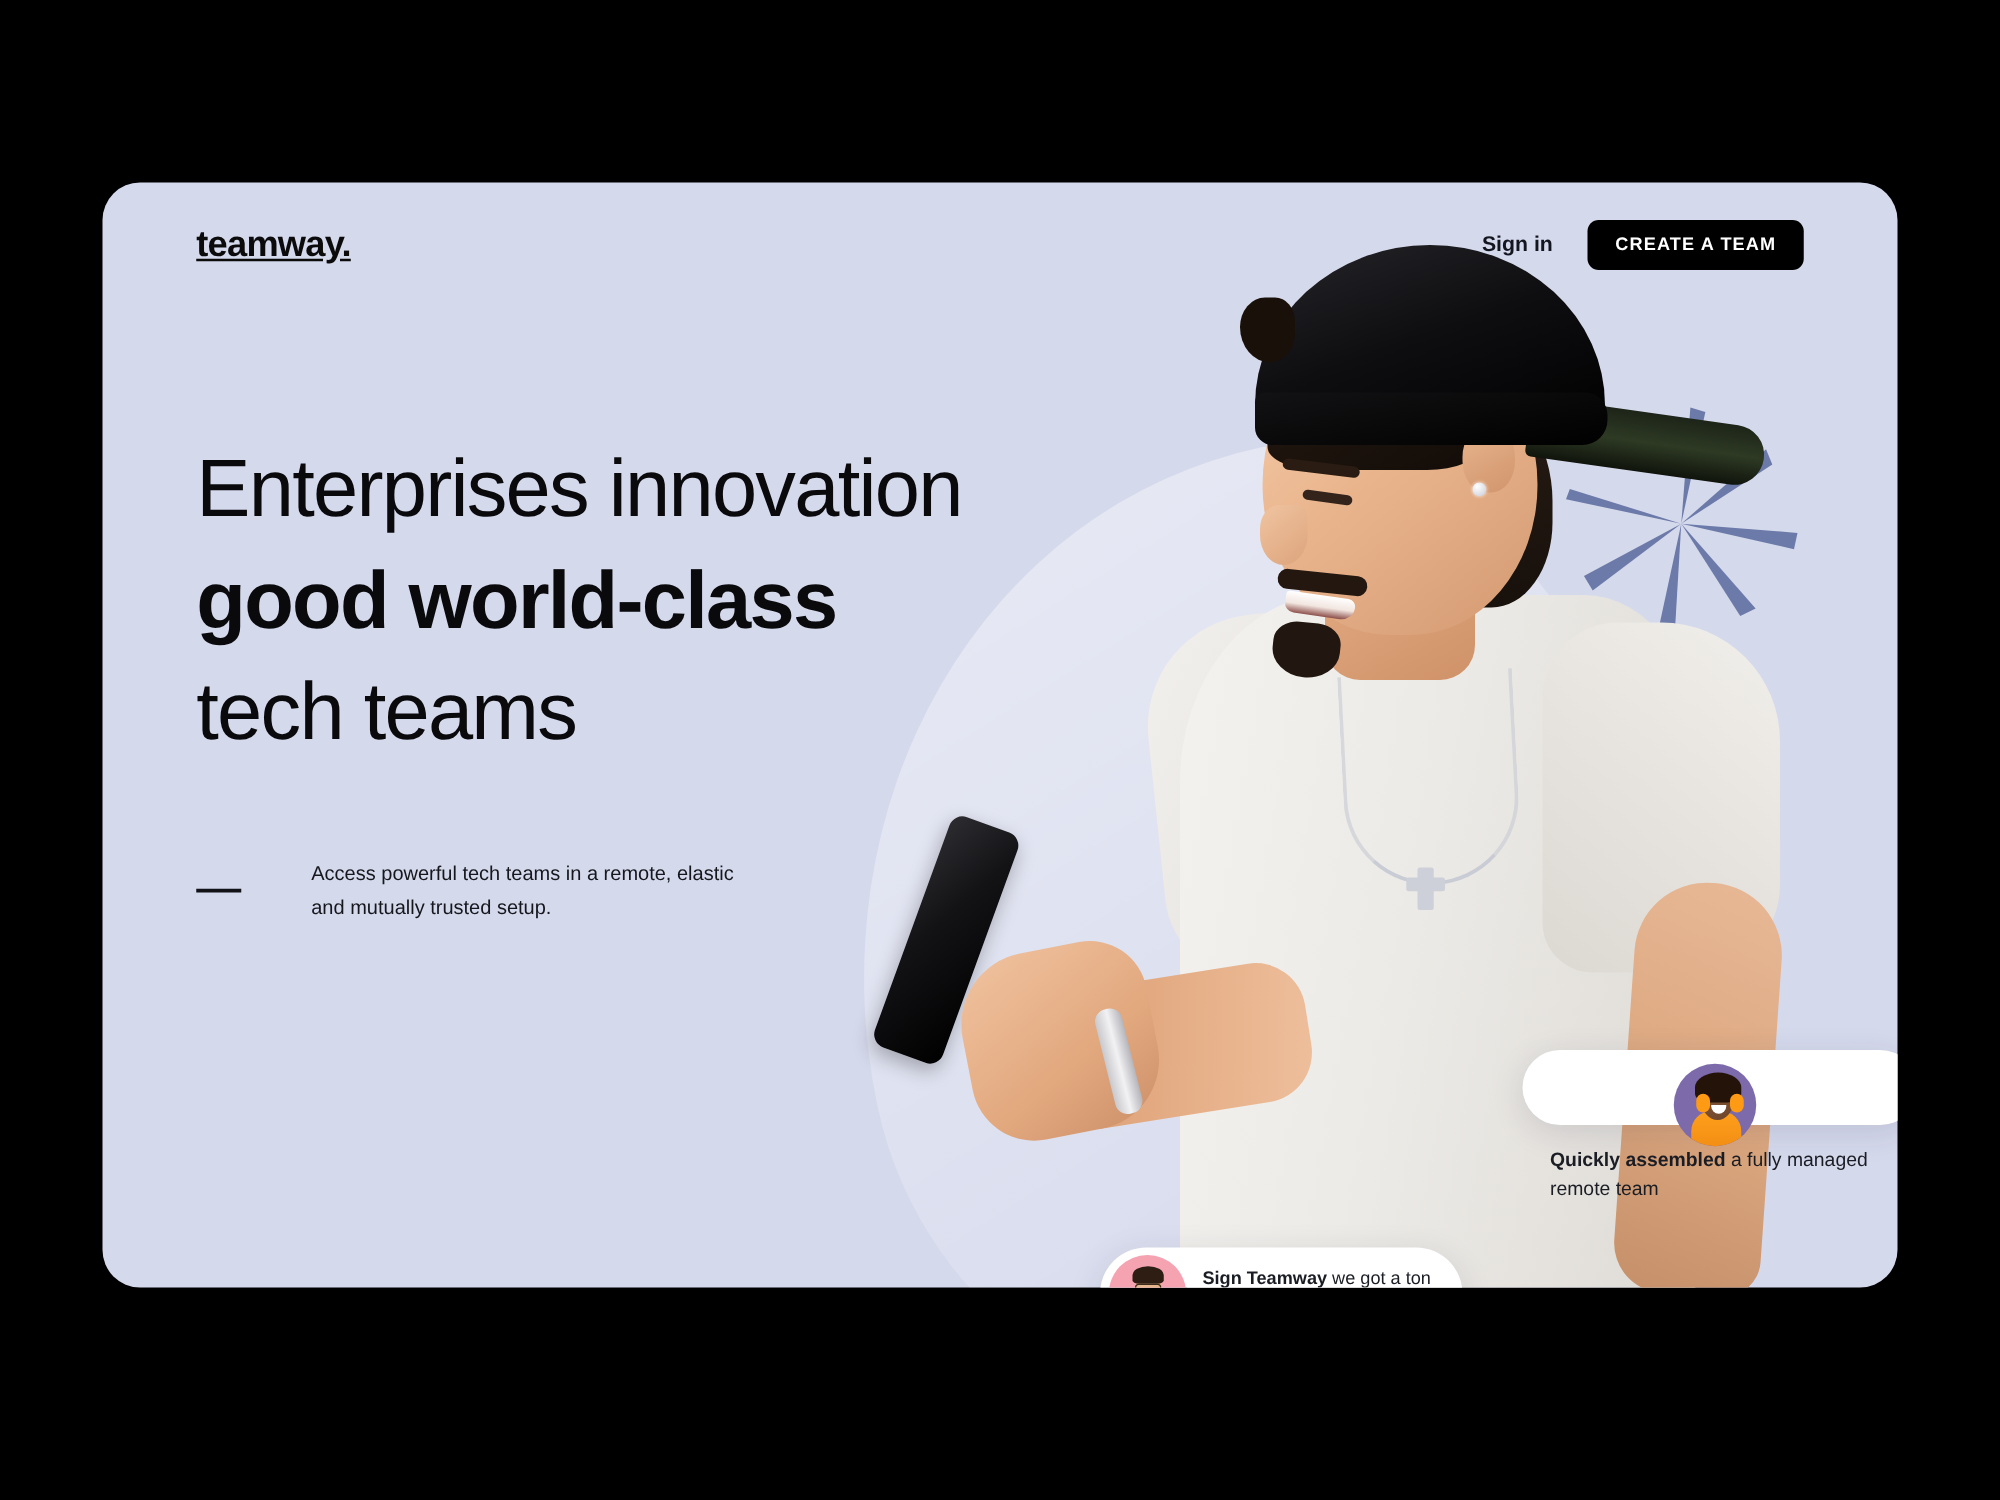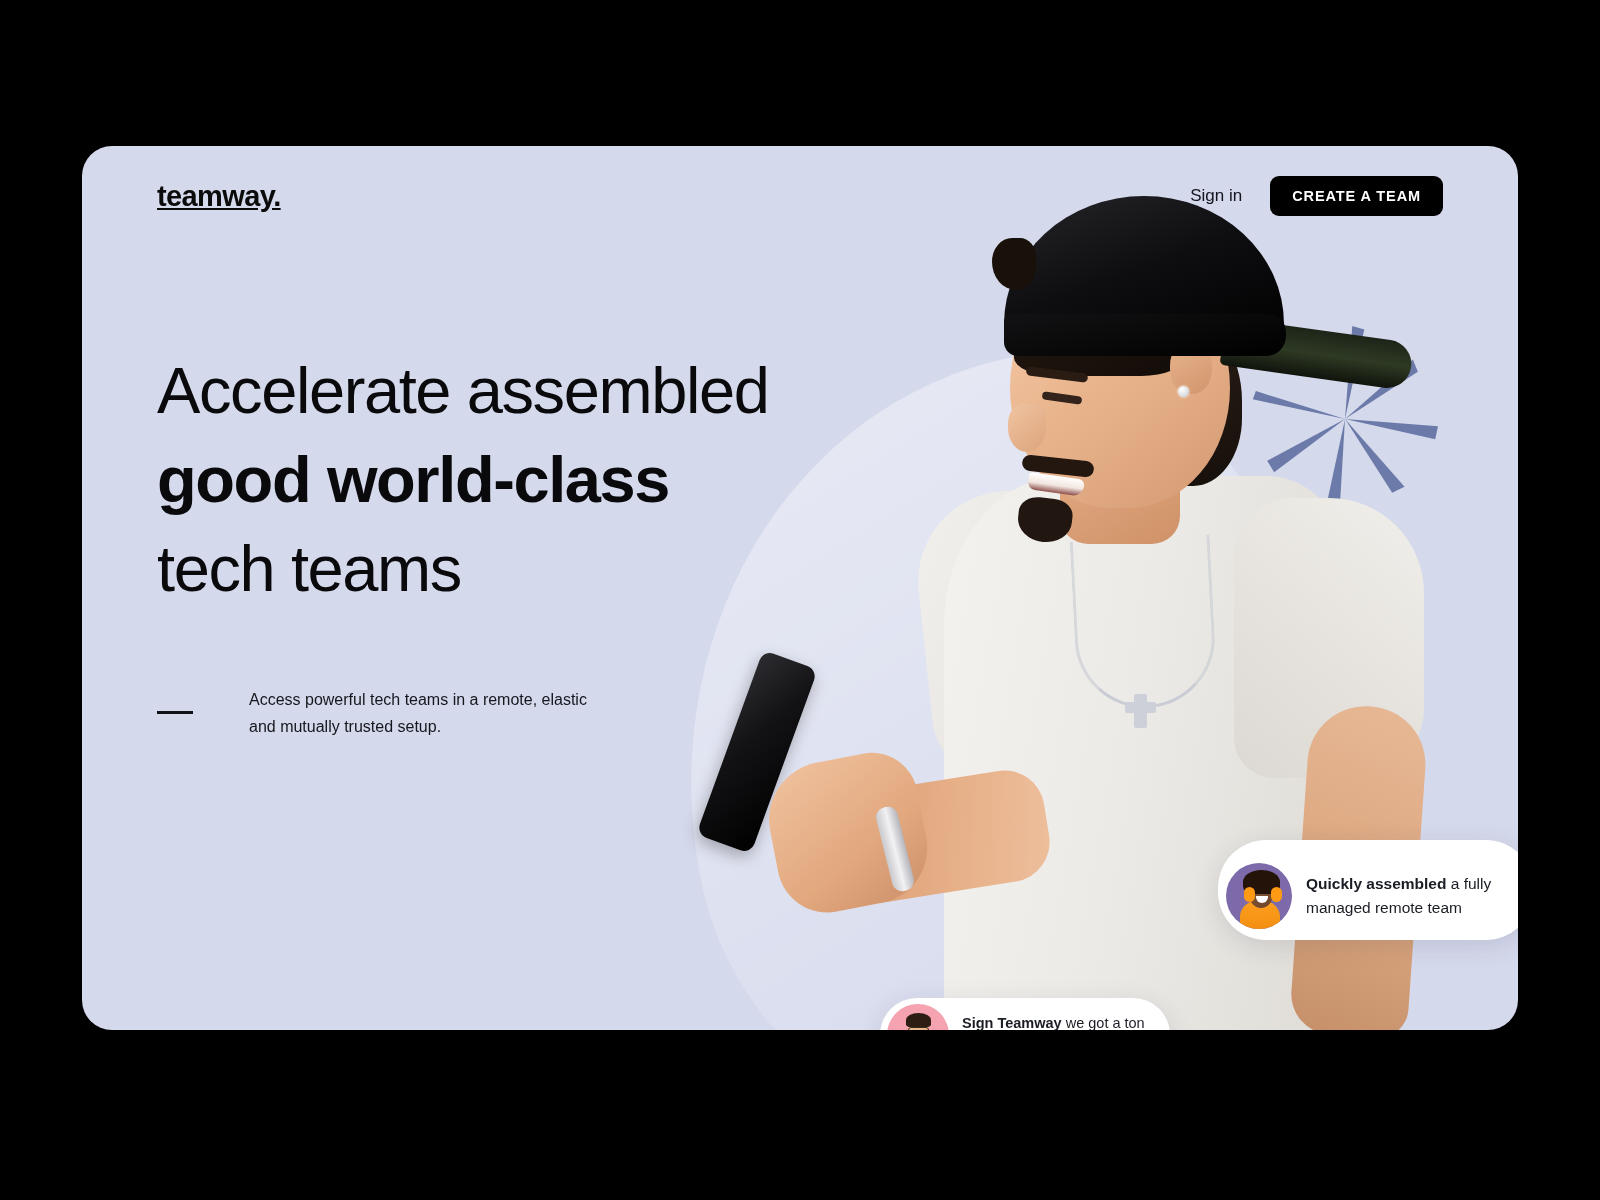--- a/index.html
+++ b/index.html
@@ -47,21 +47,21 @@
     display:flex; align-items:center; gap:8px;
     font-size:17px; color:#1d2030; cursor:pointer; white-space:nowrap;
   }
   .chev { display:block; width:11px; height:11px; position:relative; top:-2px; }
   .chev svg { display:block; }
 
   #nav-right {
     margin-left:auto; display:flex; align-items:center; gap:28px;
   }
   #signin {
-    font-size:17px; font-weight:normal; color:#13151f; cursor:pointer;
+    font-size:17px; font-weight:bold; color:#13151f; cursor:pointer;
   }
   #cta {
     background:#000000; color:#ffffff;
     font-size:14.5px; font-weight:bold; letter-spacing:0.9px;
     padding:12px 22px; border:none; border-radius:9px; cursor:pointer;
     font-family:"Liberation Sans", sans-serif;
   }
 
   
   #copy { position:absolute; left:75px; top:200px; width:620px; }
@@ -247,21 +247,21 @@
 
   
   .tcard {
     position:absolute;
     background:#ffffff;
     border-radius:48px;
     display:flex; align-items:center;
     box-shadow:0 6px 26px rgba(40,40,70,.13);
     cursor:pointer;
   }
-  #tcard-1 { left:1136px; top:694px; width:316px; height:100px; padding:11px 16px 0 8px; }
+  #tcard-1 { left:1136px; top:694px; width:316px; height:60px; padding:11px 16px 0 8px;flex-direction:column; }
   #tcard-2 { left:798px;  top:852px; width:290px; height:74px; padding:0 16px 0 7px; }
 
   .avatar {
     flex:0 0 auto; border-radius:50%;
     position:relative; overflow:hidden;
   }
   #avatar-1 { width:66px; height:66px; background:#7c6aab; }
   #avatar-2 { width:62px; height:62px; background:#f5a2b1; }
 
   
@@ -324,21 +324,21 @@
     <div id="nav-right">
       <div id="signin">Sign in</div>
       <button id="cta">CREATE A TEAM</button>
     </div>
 
   </nav>
 
   <div id="copy">
 
     <h1 id="headline">
-      <span class="light">Accelerate assembled </span><span class="bold">good world-class</span><span class="light"> tech teams</span>
+      <span class="light">Enterprises innovation </span><span class="bold">good world-class</span><span class="light"> tech teams</span>
     </h1>
 
     <div id="sub-wrap">
       <div id="dash"></div>
       <p id="subcopy">Access powerful tech teams in a remote, elastic and mutually trusted setup.</p>
     </div>
 
   </div>
 
   <div id="sparkle">

